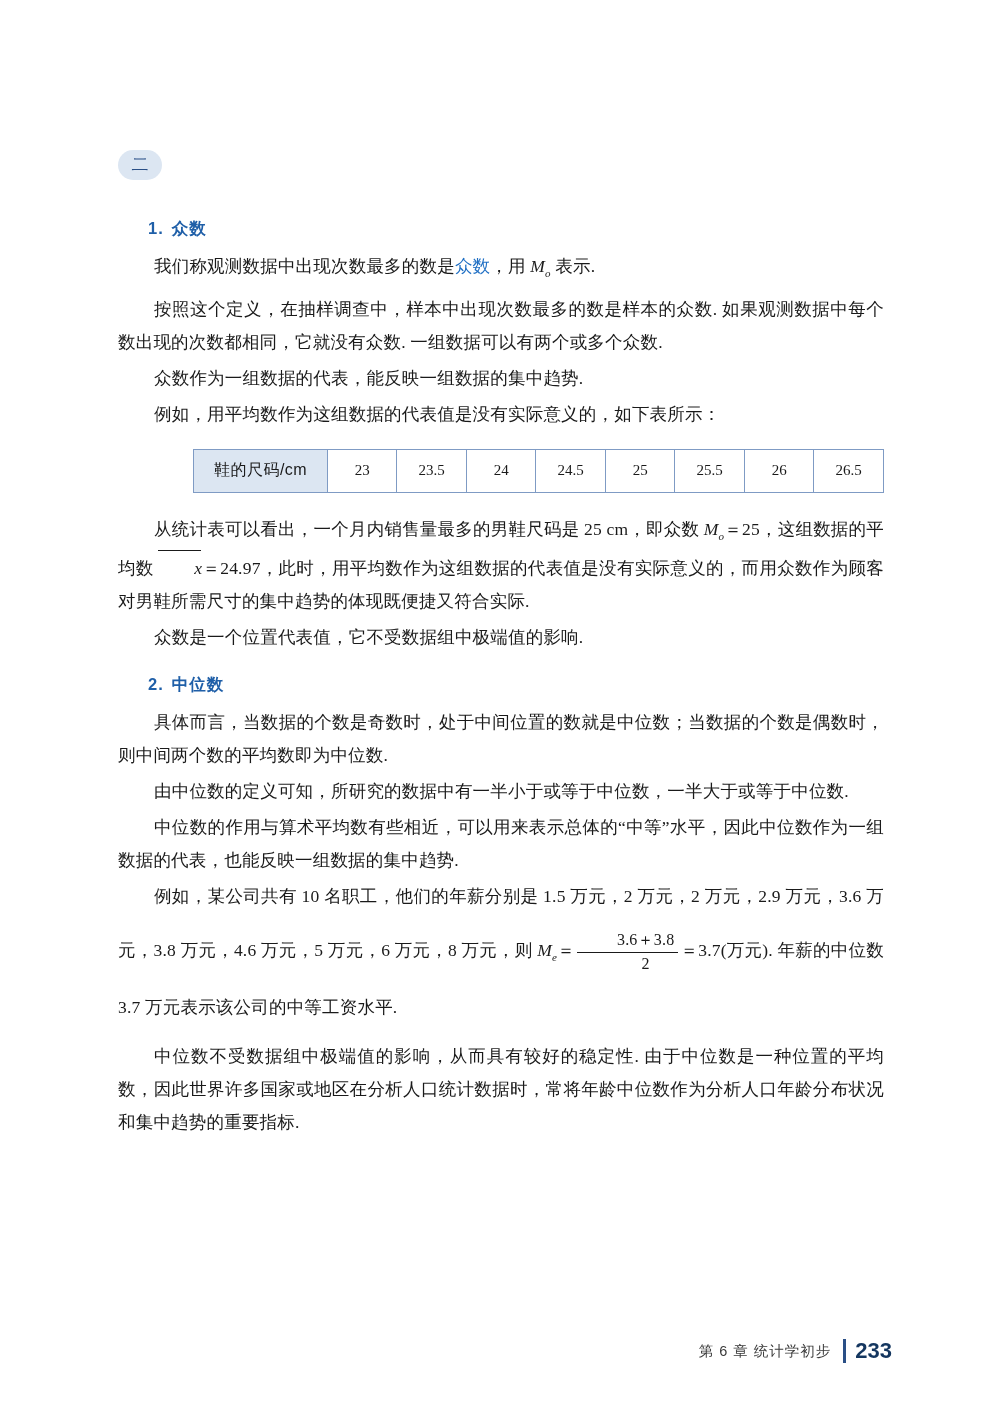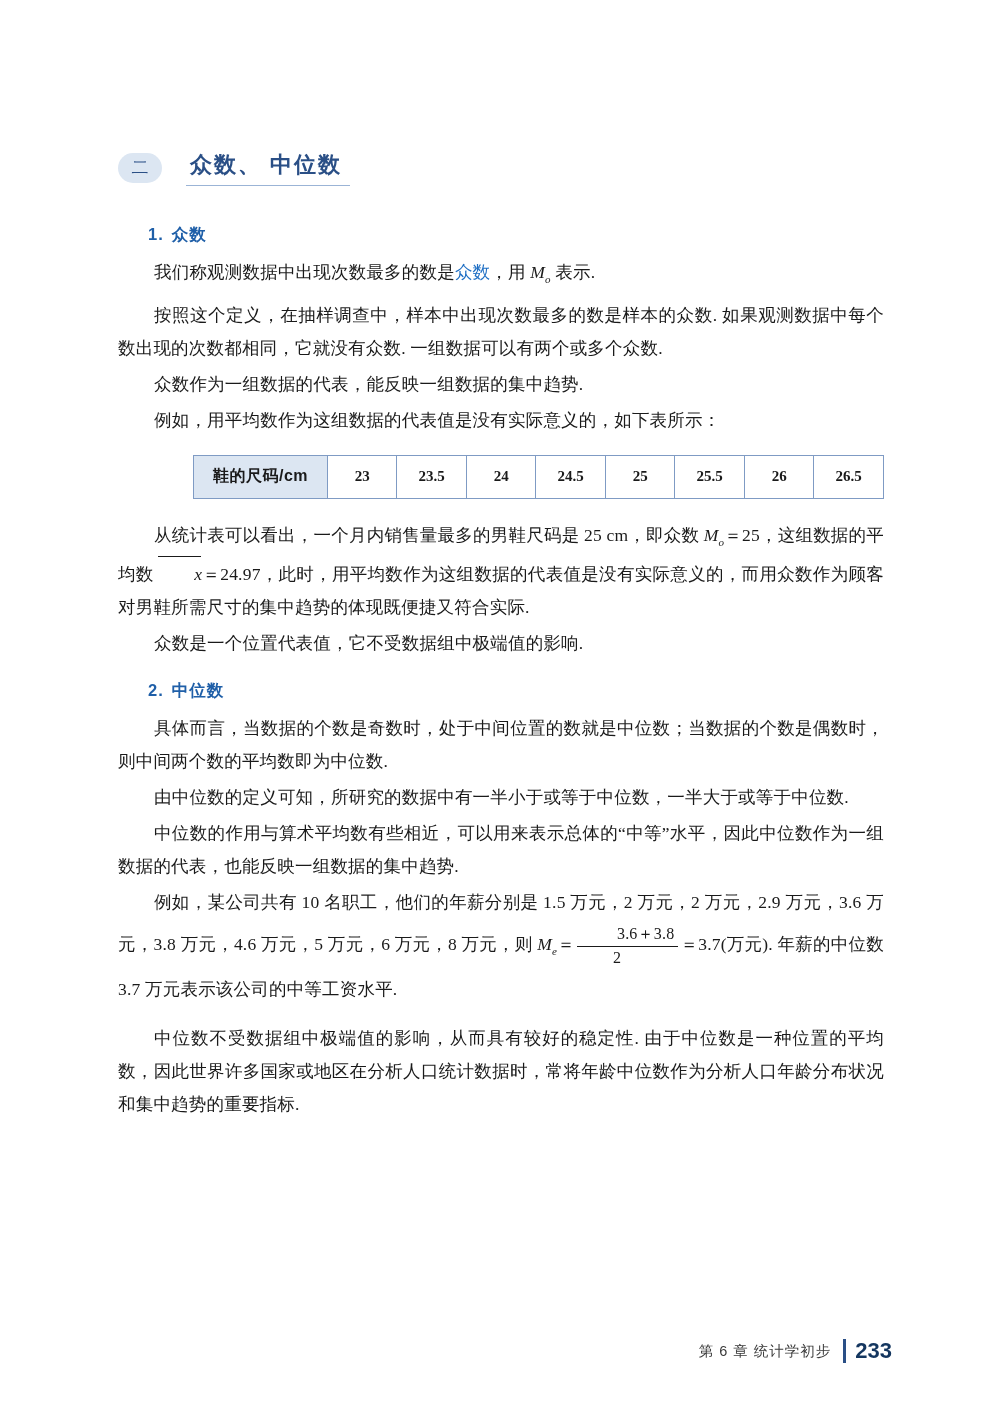--- a/index.html
+++ b/index.html
@@ -92,43 +92,43 @@
   }
 
   
   .tbl-wrap {
     margin: 18px 0 20px 75px;
   }
   table.shoe {
     border-collapse: collapse;
     font-size: 15px;
     font-family: "Liberation Serif", serif;
-    font-weight: bold;
   }
   table.shoe td {
     border: 1px solid #7f9bc4;
     text-align: center;
     height: 40px;
     color: #1a1a1a;
   }
   table.shoe td.head {
     background: #dce6f2;
     width: 132px;
     font-size: 16px;
     font-family: "Liberation Sans", sans-serif;
     letter-spacing: 0.5px;
   }
   table.shoe td.val { width: 67px; }
 
   
   .frac {
     display: inline-block;
     vertical-align: -13px;
+    text-align: center;
     font-size: 16px;
-    margin: 4px 2px;
+    margin: 16px 2px;
   }
   .frac .n {
     display: block;
     padding: 0 4px 1px 4px;
     border-bottom: 1.2px solid #1a1a1a;
     line-height: 22px;
   }
   .frac .d {
     display: block;
     line-height: 22px;
@@ -161,21 +161,20 @@
   }
 </style>
 </head>
 <body>
 
 <div class="page">
   <div class="content">
 
     <div class="sec-head">
       <div class="sec-num">二</div>
-      <div class="sec-title">众数、 中位数</div>
     </div>
 
     <div class="subhead">
       <span class="num">1.</span><span>众数</span>
     </div>
 
     <p class="para indent"><span>我们称观测数据中出现次数最多的数是</span><span class="hl">众数</span><span>，用 </span><span class="m">M</span><span class="sub">o</span><span> 表示.</span></p>
 
     <p class="para indent">按照这个定义，在抽样调查中，样本中出现次数最多的数是样本的众数. 如果观测数据中每个数出现的次数都相同，它就没有众数. 一组数据可以有两个或多个众数.</p>
 

